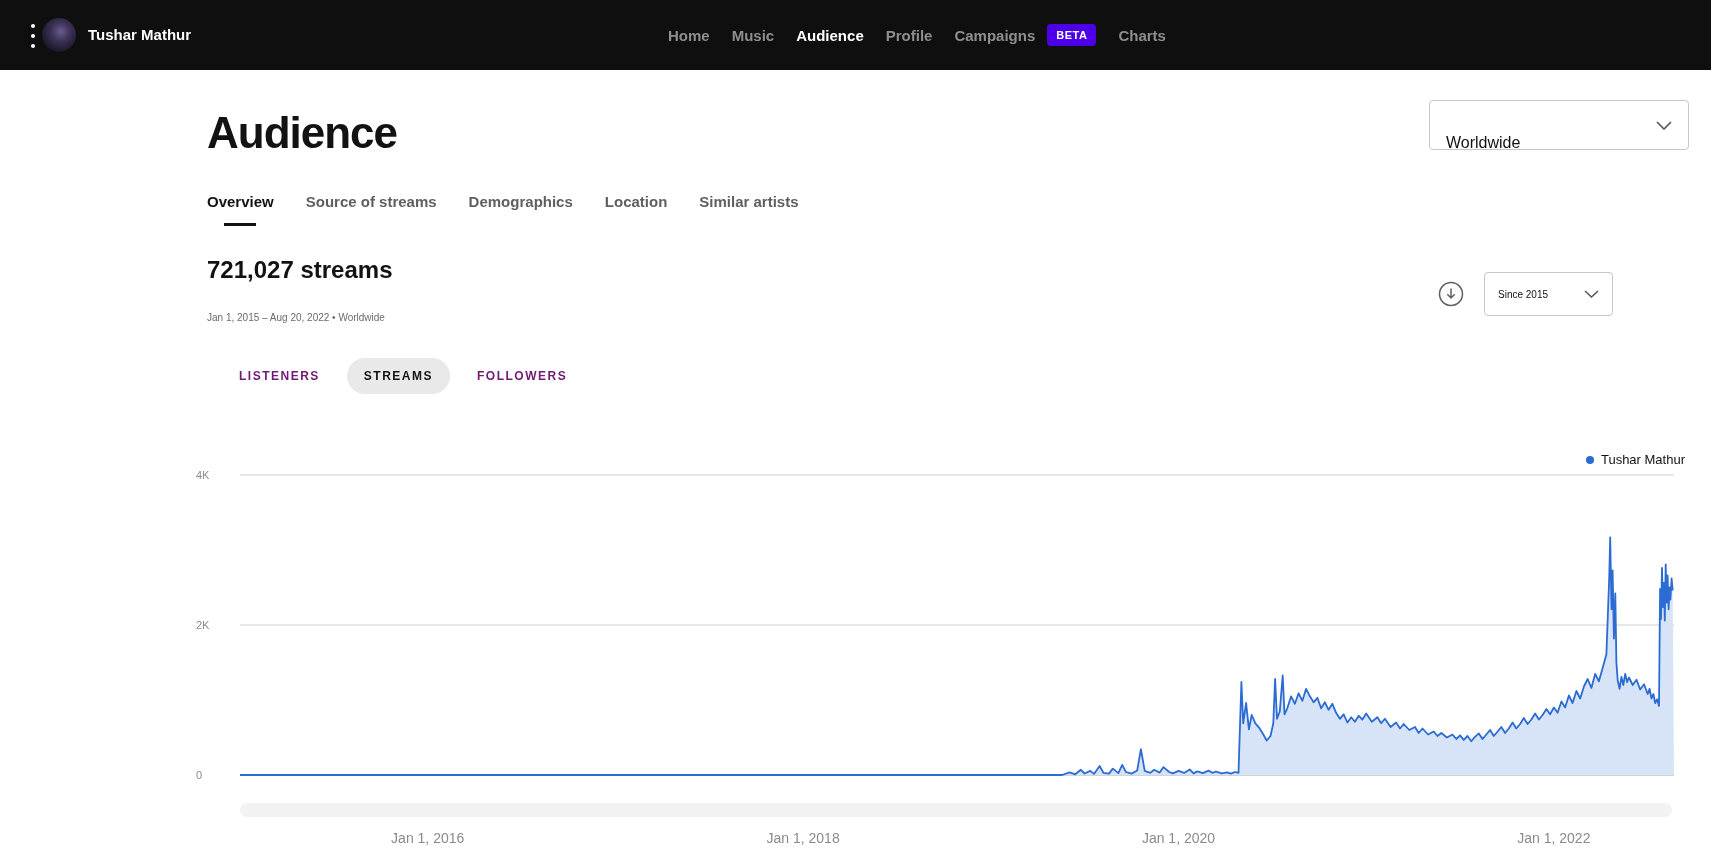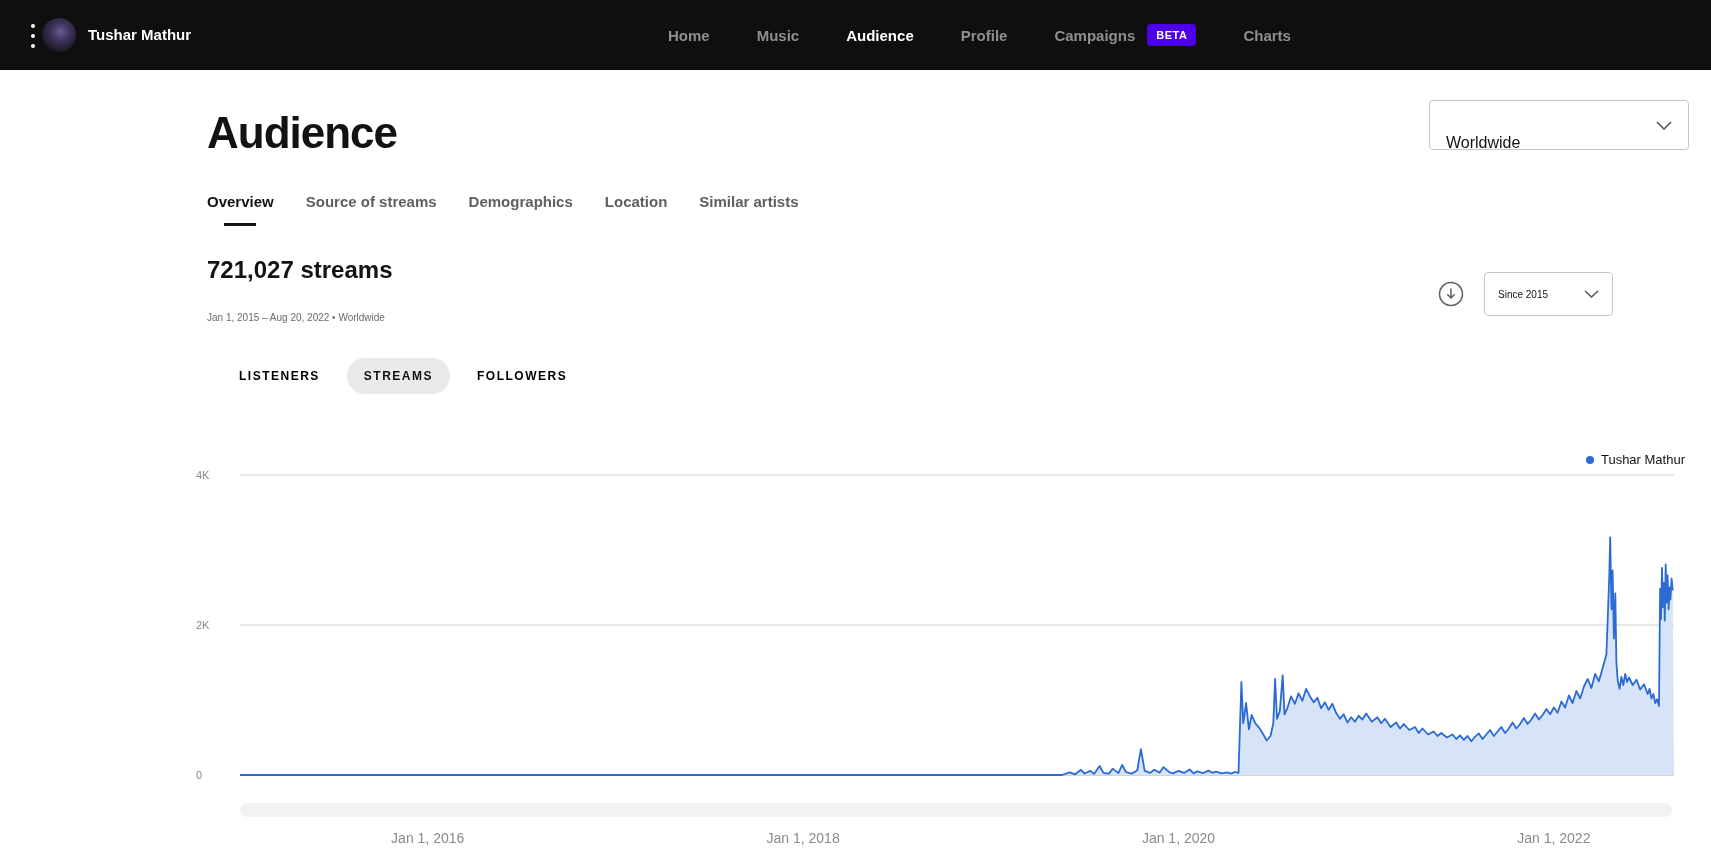--- a/index.html
+++ b/index.html
@@ -7,21 +7,21 @@
               font-family:"Liberation Sans", sans-serif; color:#121212; }
 
   
   .topbar { position:absolute; left:0; top:0; width:1711px; height:70px; background:#0f0f0f; }
   .kebab { position:absolute; left:26px; top:24px; width:14px; height:24px; display:flex;
            flex-direction:column; justify-content:space-between; align-items:center; cursor:pointer; }
   .kebab i { width:4px; height:4px; border-radius:50%; background:#ffffff; display:block; }
   .avatar { position:absolute; left:42px; top:18px; width:34px; height:34px; border-radius:50%;
             background:radial-gradient(circle at 55% 40%, #6a5a8f 0%, #3c3257 35%, #16121f 80%); }
   .artist-name { position:absolute; left:88px; top:26px; font-size:15px; font-weight:bold; color:#ffffff; }
-  .nav { position:absolute; left:668px; top:0; height:70px; display:flex; align-items:center; gap:47px; }
+  .nav { position:absolute; left:668px; top:0; height:70px; display:flex; align-items:center; gap:22px; }
   .nav-item { font-size:15px; font-weight:bold; color:#8f8f8f; cursor:pointer; display:flex;
               align-items:center; gap:12px; white-space:nowrap; }
   .nav-item.active { color:#ffffff; }
   .nav-badge { background:#4d00e8; color:#ffffff; font-size:11px; font-weight:bold;
                padding:5px 9px; border-radius:4px; letter-spacing:.5px; }
 
   
   .page-title { position:absolute; left:207px; top:108px; font-size:44px; font-weight:bold;
                 letter-spacing:-1px; color:#121212; }
   .region-select { position:absolute; left:1429px; top:100px; width:260px; height:50px;
@@ -43,21 +43,21 @@
   .streams-total { position:absolute; left:207px; top:256px; font-size:24px; font-weight:bold; }
   .date-range { position:absolute; left:207px; top:312px; font-size:10px; color:#6a6a6a;text-align:right; }
   .download-btn { position:absolute; left:1438px; top:281px; width:26px; height:26px; cursor:pointer; }
   .period-select { position:absolute; left:1484px; top:272px; width:129px; height:44px;
                    border:1px solid #c7c7c7; border-radius:4px; background:#fff; display:flex;
                    align-items:center; justify-content:space-between; padding:0 13px; cursor:pointer; }
   .period-select span { font-size:10px; color:#121212; }
 
   
   .pills { position:absolute; left:222px; top:358px; display:flex; align-items:center; gap:10px; }
-  .pill { font-size:12px; font-weight:bold; letter-spacing:1.5px; color:#000000; padding:11px 17px;
+  .pill { font-size:12px; font-weight:bold; letter-spacing:1.5px; color:#701a75; padding:11px 17px;
           border-radius:18px; cursor:pointer; white-space:nowrap; }
   .pill.selected { background:#e9e9e9; color:#121212; }
 
   
   .legend { position:absolute; top:452px; right:26px; display:flex; align-items:center; gap:7px; }
   .legend-dot { width:8px; height:8px; border-radius:50%; background:#2b6bd3; }
   .legend-label { font-size:13px; color:#121212; }
   #chart-svg { position:absolute; left:240px; top:475px; overflow:visible; }
   .y-tick { position:absolute; left:196px; width:34px; text-align:left; transform:translateY(-50%);
             font-size:11px; color:#8a8a8a; }

